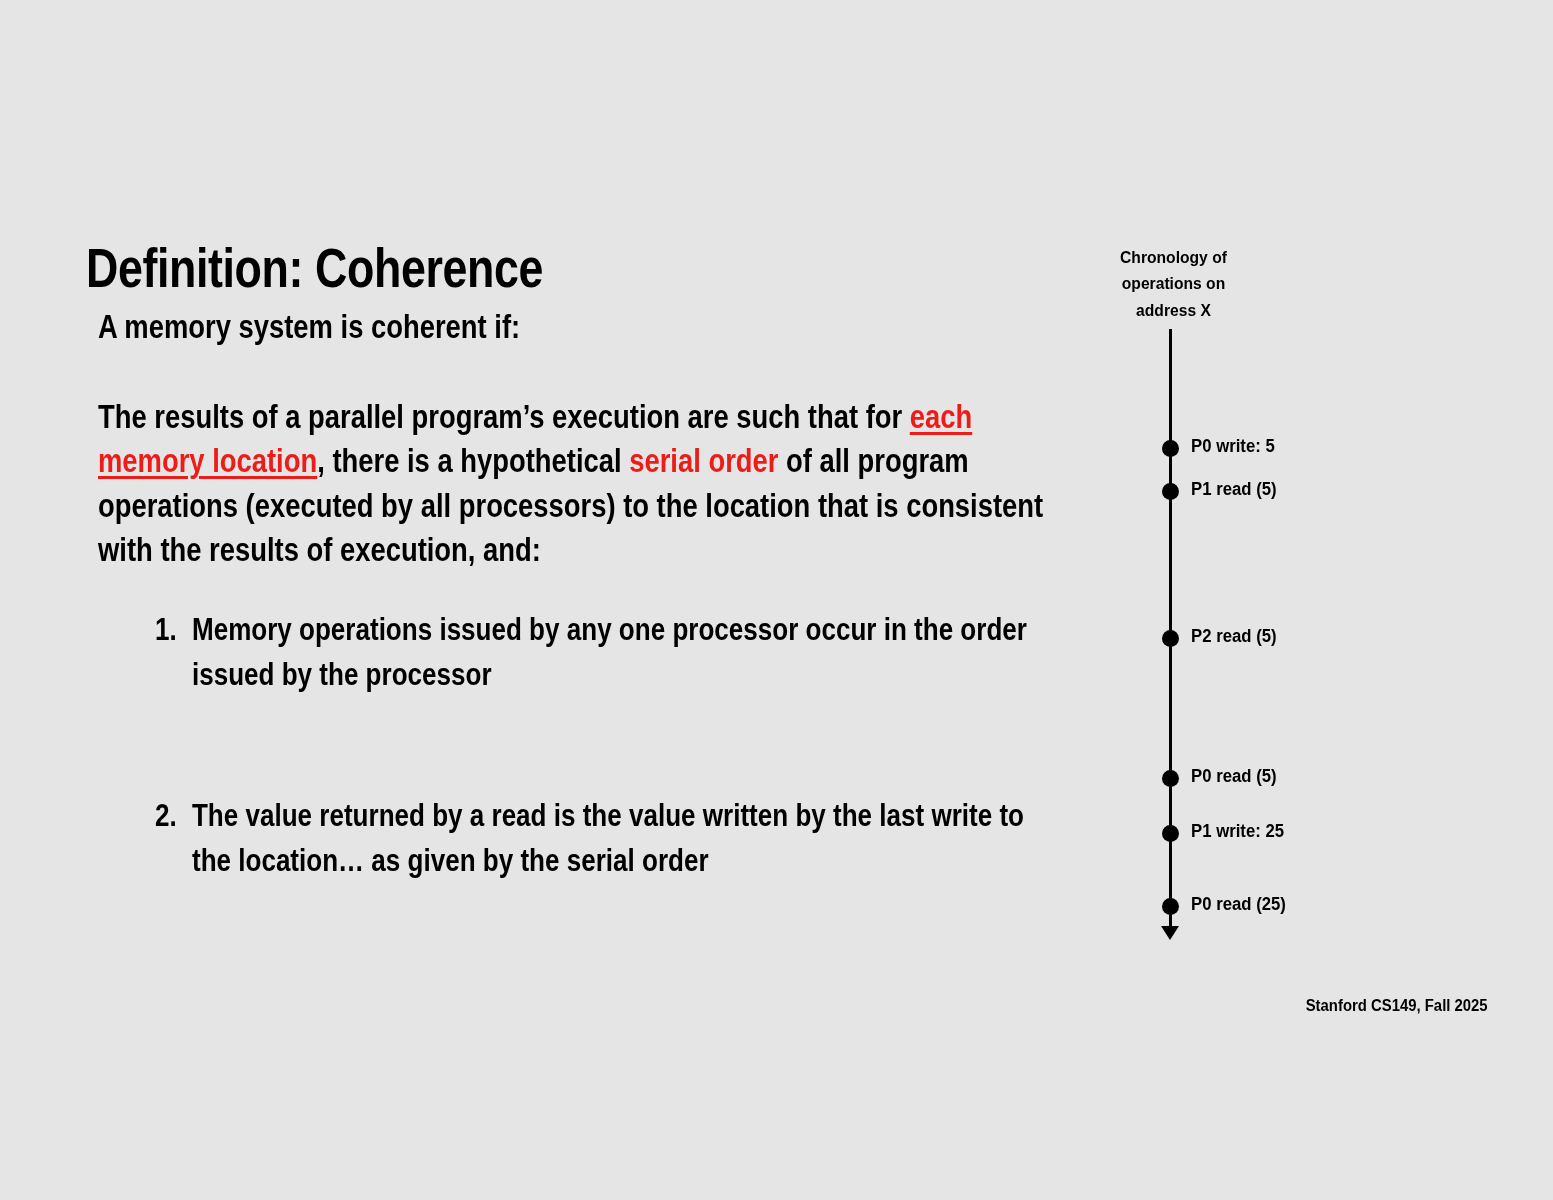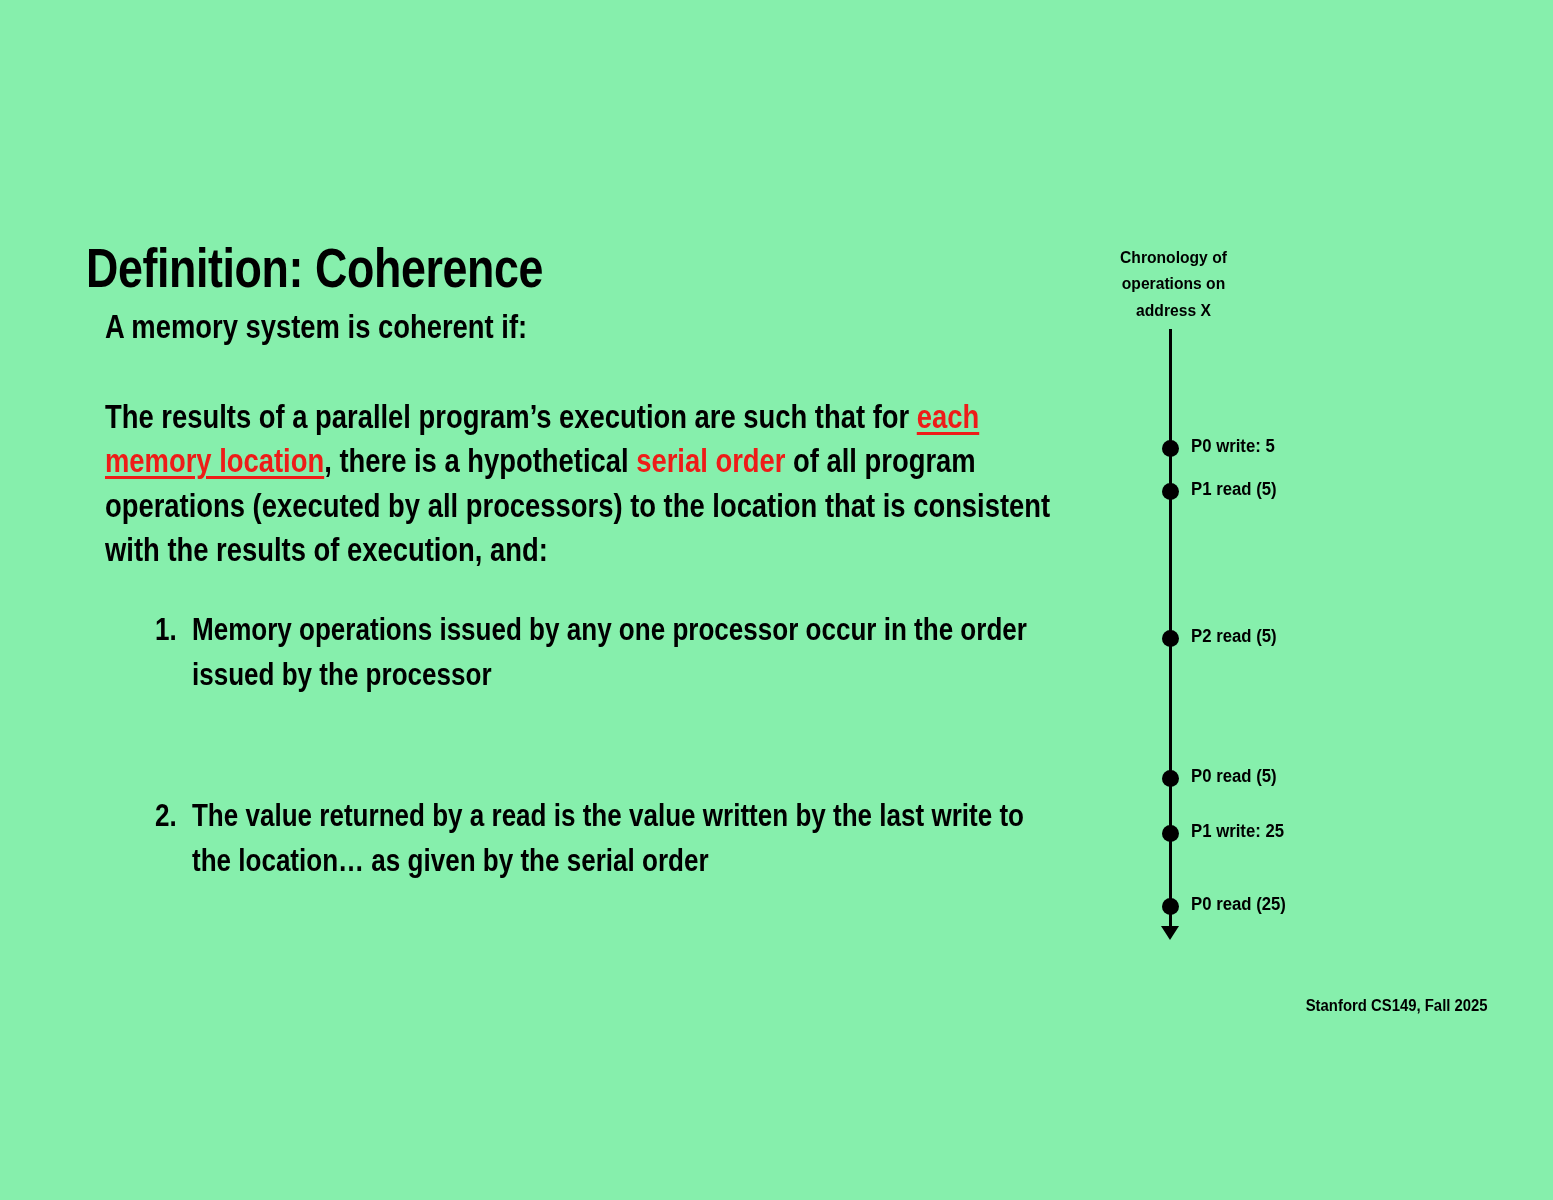--- a/index.html
+++ b/index.html
@@ -13,21 +13,21 @@
     position: relative;
     overflow: hidden;
     font-family: "Liberation Sans", sans-serif;
     color: #000000;
     -webkit-font-smoothing: antialiased;
   }
 
   .slide {
     position: absolute;
     inset: 0;
-    background: #86efac;
+    background: #e5e5e5;
     padding-left: 46px;
   }
 
   
   .slide-title {
     position: absolute;
     left: 86px;
     top: 202px;
     font-size: 56px;
     font-weight: 700;
@@ -37,21 +37,20 @@
     transform-origin: left top;
     white-space: nowrap;
   }
 
   
   .body-col {
     position: absolute;
     left: 98px;
     top: 305px;
     width: 1230px;
-    margin-left: 7px;
   }
 
   .para {
     font-size: 33px;
     font-weight: 700;
     line-height: 1.34;
     transform: scaleX(0.83);
     transform-origin: left top;
     width: 1180px;
   }

